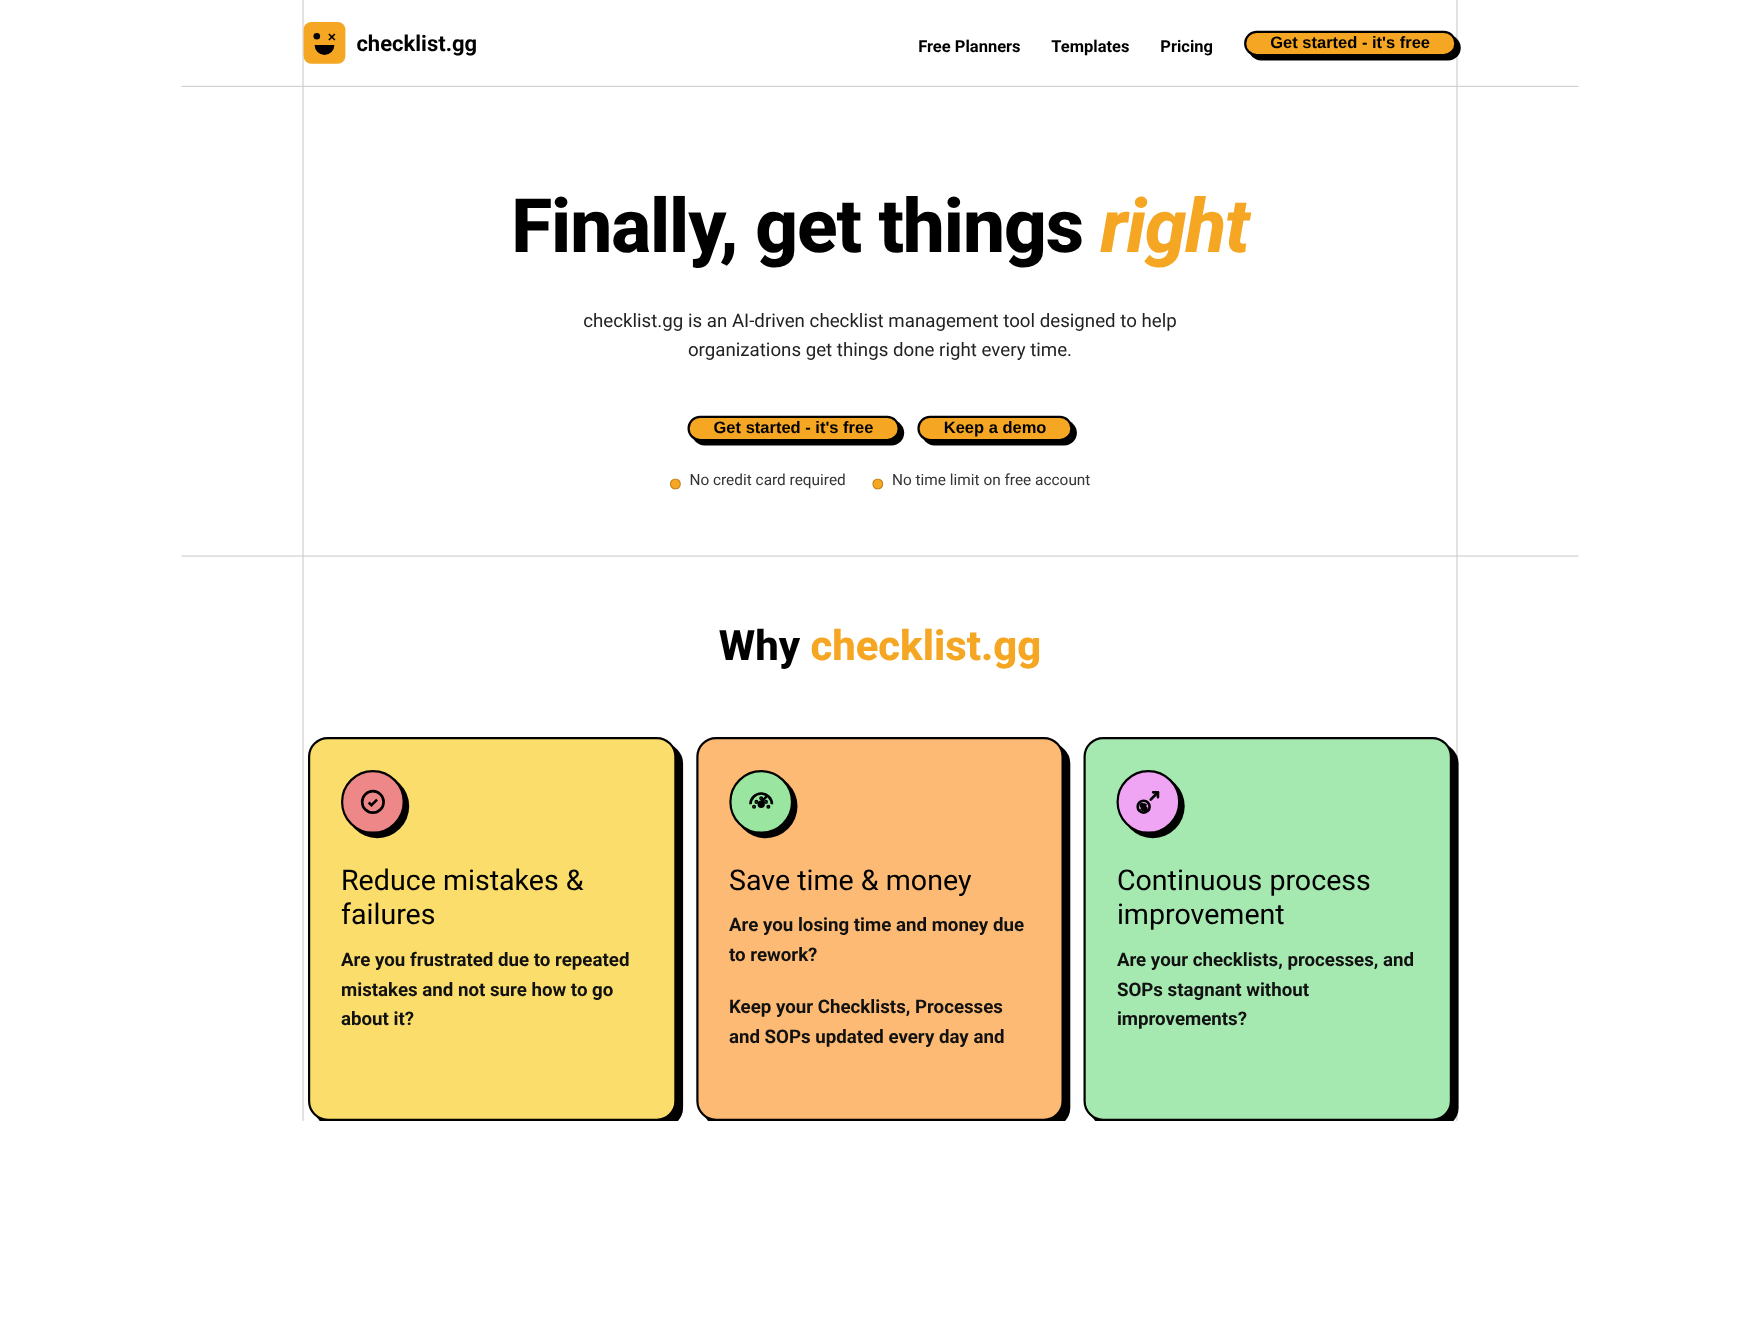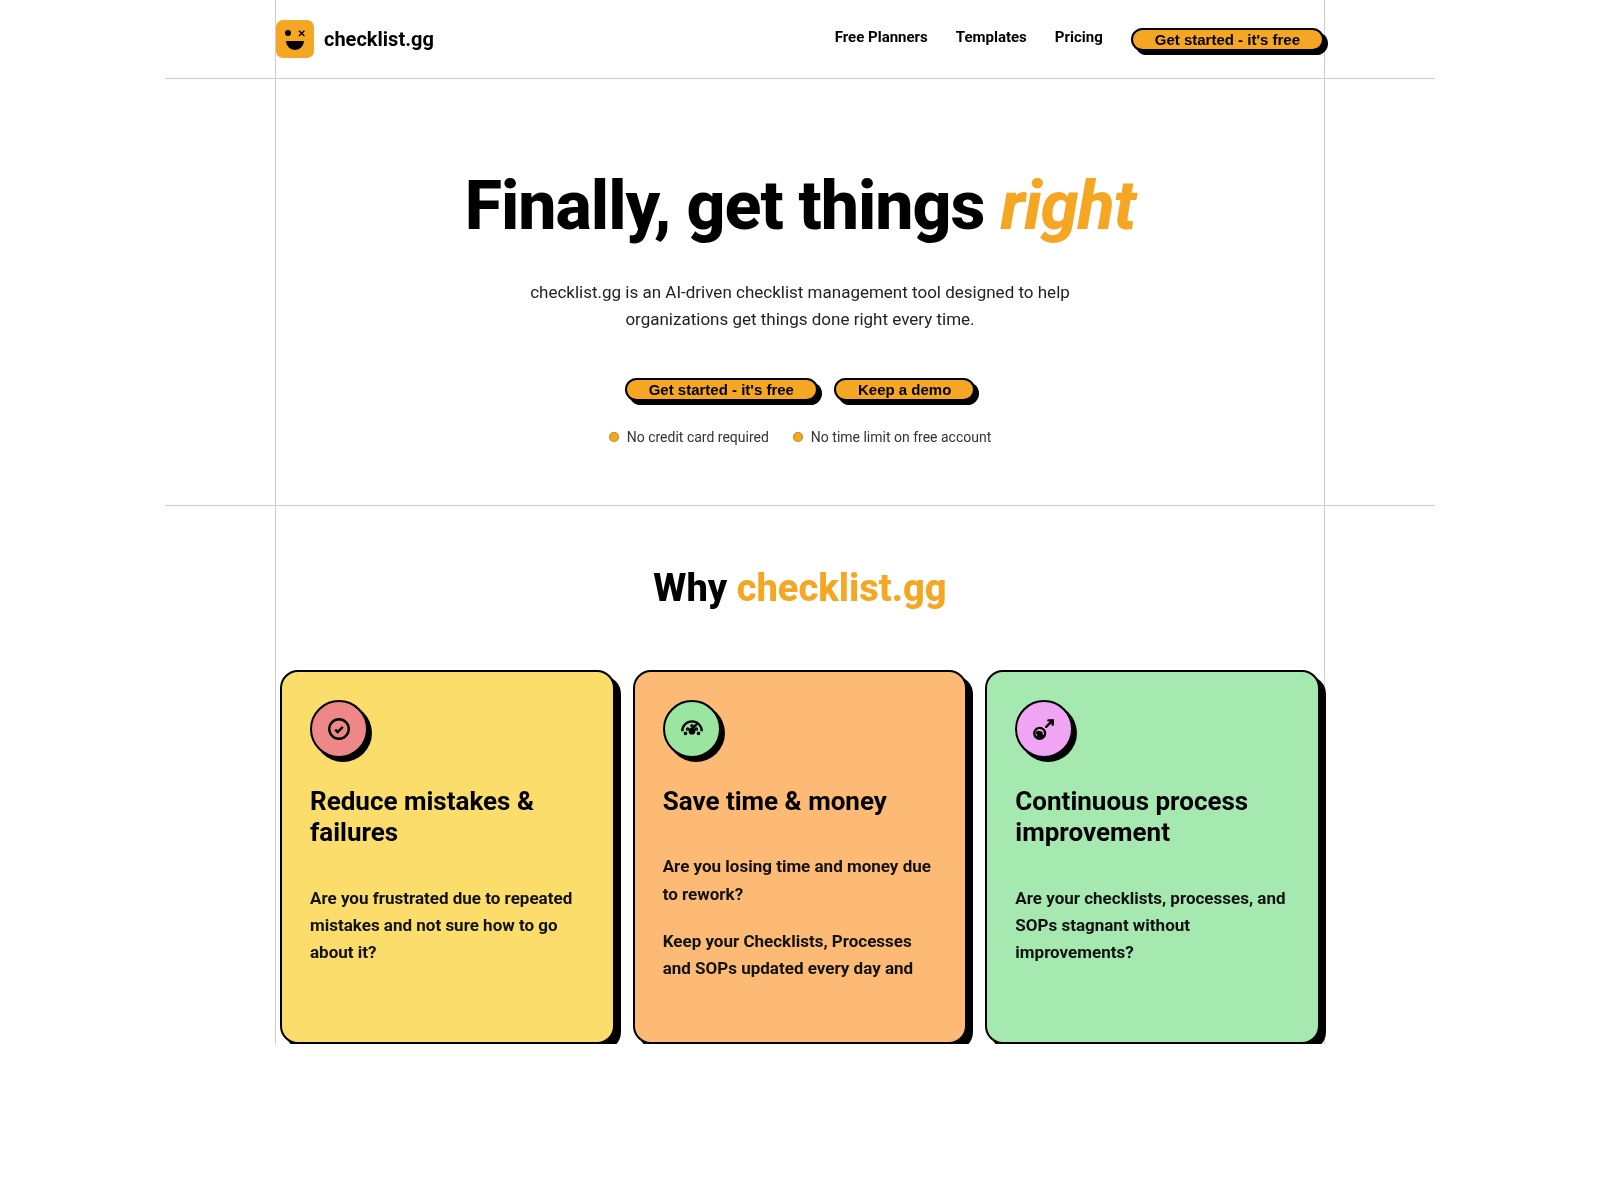--- a/index.html
+++ b/index.html
@@ -82,21 +82,21 @@
       height: 9px;
       background: #000;
       border-radius: 0 0 18px 18px;
     }
     .logo-text {
       font-weight: 700;
       font-size: 20px;
     }
     .nav {
       display: flex;
-      align-items: flex-start;
+      align-items: flex-end;
       gap: 28px;
     }
     .nav-link {
       font-weight: 700;
       font-size: 15px;
       cursor: pointer;
     }
     .btn-primary {
       background: #f5a623;
       border: 2px solid #000;
@@ -141,21 +141,21 @@
     .hero-bullets {
       display: flex;
       justify-content: center;
       gap: 24px;
       margin-top: 28px;
       font-size: 14px;
       color: #333;
     }
     .bullet {
       display: flex;
-      align-items: center;
+      align-items: flex-end;
       gap: 8px;
     }
     .bullet-dot {
       width: 10px;
       height: 10px;
       background: #f5a623;
       border-radius: 50%;
       border: 1px solid rgba(0,0,0,0.2);
     }
     
@@ -196,23 +196,23 @@
       align-items: center;
       justify-content: center;
       box-shadow: 4px 4px 0 #000;
       margin-bottom: 28px;
     }
     .card-icon-red { background: #ee8888; }
     .card-icon-green { background: #9ae5a0; }
     .card-icon-pink { background: #f0a5f4; }
     .card-title {
       font-size: 26px;
-      font-weight: 700;
+      font-weight: 400;
       line-height: 1.2;
-      margin-bottom: 36px;
+      margin-bottom: 11px;
     }
     .card-text {
       font-size: 17px;
       line-height: 1.6;
       color: #111;
       margin-bottom: 20px;
       font-weight: bold;
     }
   </style>
 </head>

